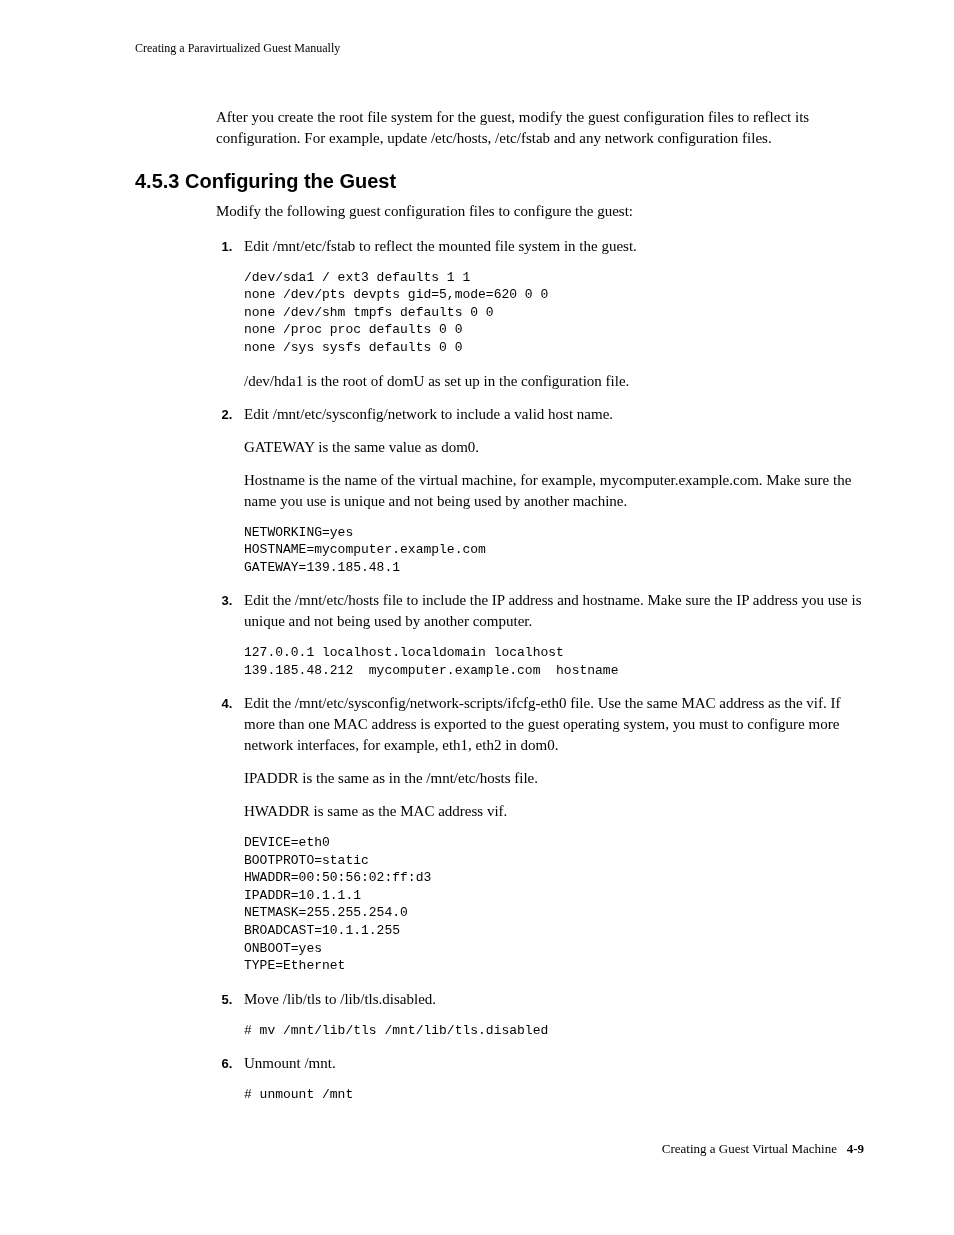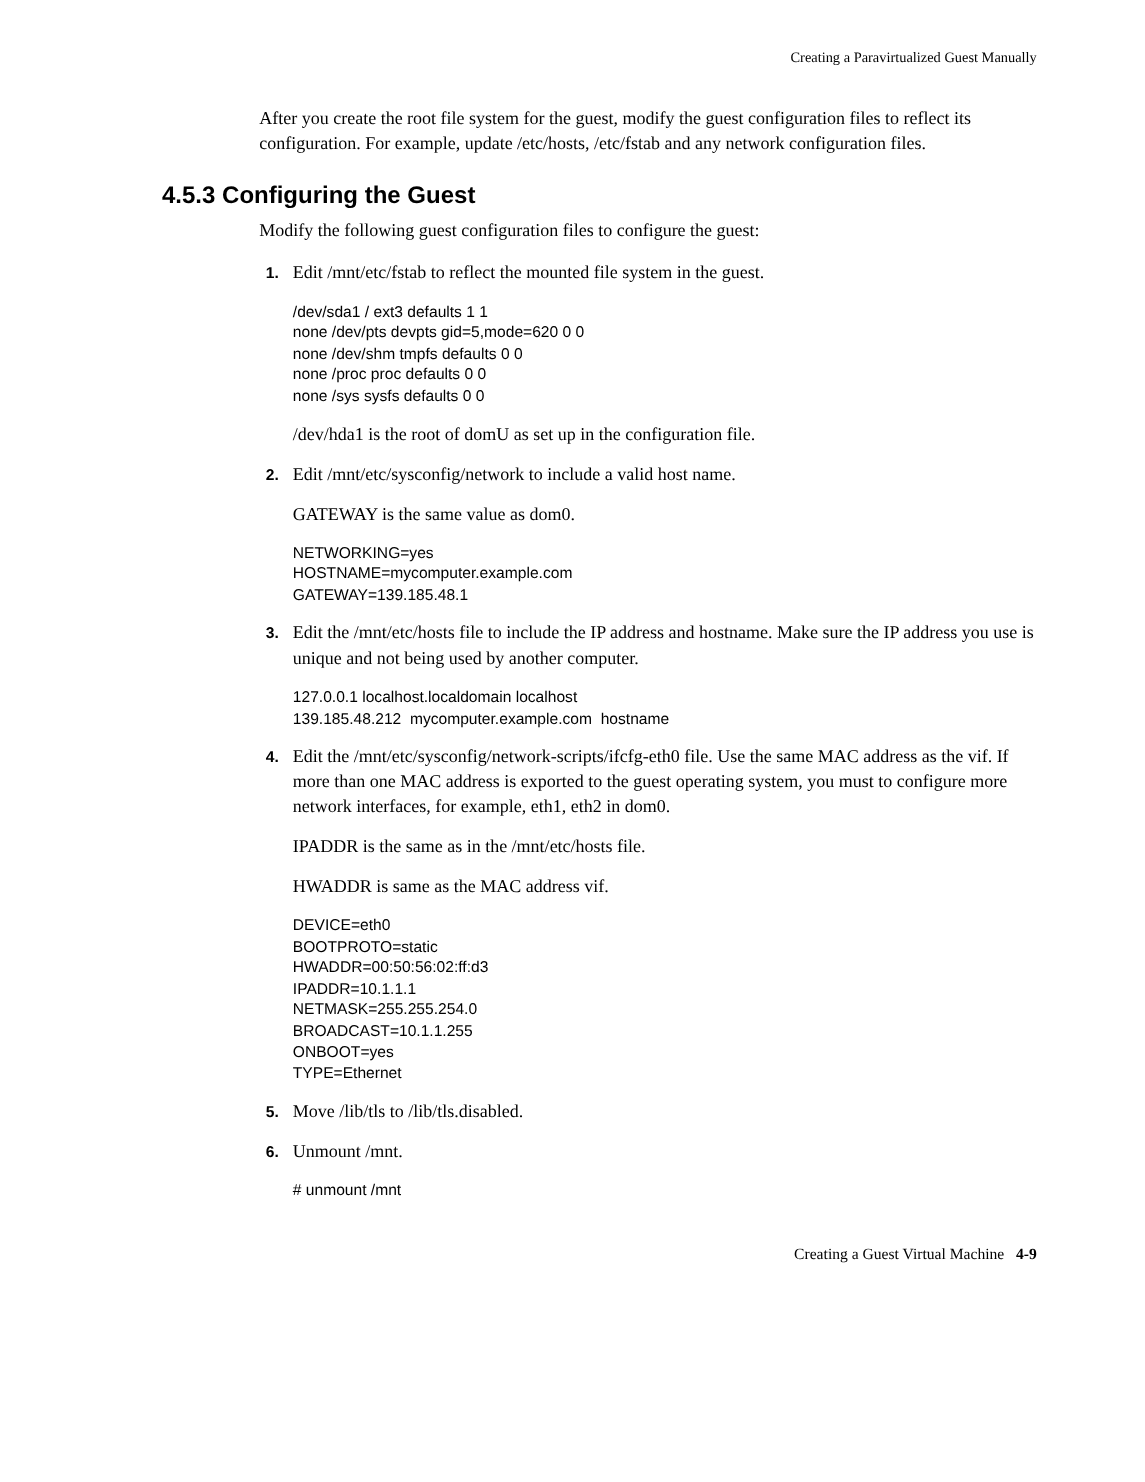--- a/index.html
+++ b/index.html
@@ -4,24 +4,23 @@
   <style>
     body {
       font-family: "Times New Roman", Palatino, serif;
       font-size: 15px;
       margin: 0;
       padding: 40px 90px 40px 135px;
       color: #000;
       line-height: 1.4;
     }
     .header-right {
-      text-align: right;
       font-family: "Times New Roman", serif;
       font-size: 12px;
-      margin-bottom: 32px;
+      margin-bottom: 50px;
     }
     .body-indent {
       margin-left: 81px;
     }
     p {
       margin: 0 0 14px 0;
     }
     h2 {
       font-family: Helvetica, Arial, sans-serif;
       font-weight: bold;
@@ -38,21 +37,21 @@
     }
     ol li::marker {
       font-family: Helvetica, Arial, sans-serif;
       font-weight: bold;
       font-size: 13px;
     }
     ol li p {
       margin: 0 0 12px 0;
     }
     pre, .code {
-      font-family: Liberation Sans, sans-serif;
+      font-family: Liberation Mono, monospace;
       font-size: 13px;
       white-space: pre;
       margin: 10px 0 14px 0;
       line-height: 1.35;
     }
     .footer {
       text-align: right;
       font-family: "Times New Roman", serif;
       font-size: 13px;
       margin-top: 36px;
@@ -87,20 +86,21 @@
 none /dev/pts devpts gid=5,mode=620 0 0
 none /dev/shm tmpfs defaults 0 0
 none /proc proc defaults 0 0
 none /sys sysfs defaults 0 0</pre>
       <p>/dev/hda1 is the root of domU as set up in the configuration file.</p>
     </li>
 
     <li>
       <p>Edit /mnt/etc/sysconfig/network to include a valid host name.</p>
       <p>GATEWAY is the same value as dom0.</p>
+      <p>Hostname is the name of the virtual machine, for example, mycomputer.example.com. Make sure the name you use is unique and not being used by another machine.</p>
       <pre class="code">NETWORKING=yes
 HOSTNAME=mycomputer.example.com
 GATEWAY=139.185.48.1</pre>
     </li>
 
     <li>
       <p>Edit the /mnt/etc/hosts file to include the IP address and hostname. Make sure the IP address you use is unique and not being used by another computer.</p>
       <pre class="code">127.0.0.1 localhost.localdomain localhost
 139.185.48.212  mycomputer.example.com  hostname</pre>
     </li>
@@ -114,20 +114,21 @@
 HWADDR=00:50:56:02:ff:d3
 IPADDR=10.1.1.1
 NETMASK=255.255.254.0
 BROADCAST=10.1.1.255
 ONBOOT=yes
 TYPE=Ethernet</pre>
     </li>
 
     <li>
       <p>Move /lib/tls to /lib/tls.disabled.</p>
+      <pre class="code"># mv /mnt/lib/tls /mnt/lib/tls.disabled</pre>
     </li>
 
     <li>
       <p>Unmount /mnt.</p>
       <pre class="code"># unmount /mnt</pre>
     </li>
 
   </ol>
 </div>
 

